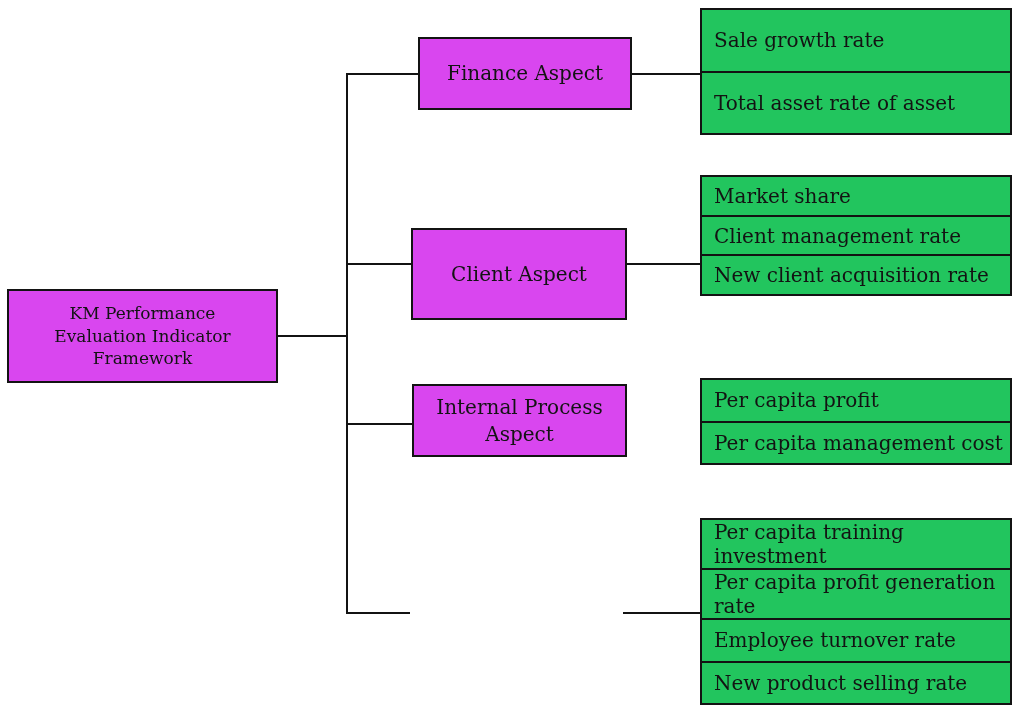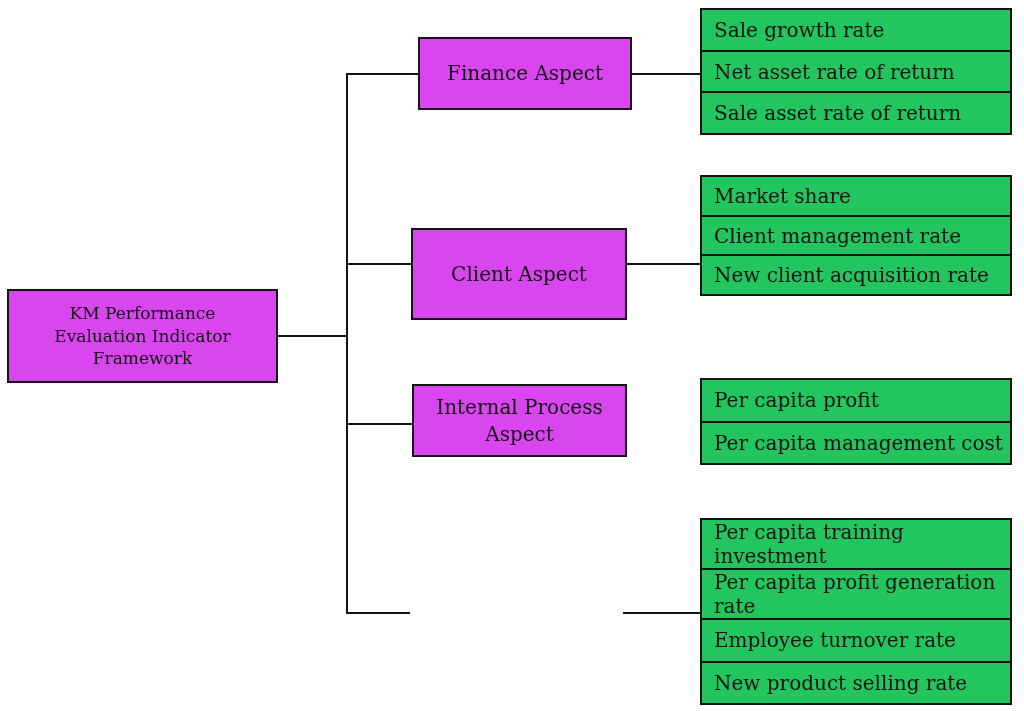--- a/index.html
+++ b/index.html
@@ -107,22 +107,21 @@
   </div>
   <div class="node client-box">
     <span class="lbl">Client Aspect</span>
   </div>
   <div class="node internal-box">
     <span class="lbl">Internal Process Aspect</span>
   </div>
 
   <div class="group finance-group">
     <div class="row">Sale growth rate</div>
-    <div class="row">Net asset rate of return</div>
-    <div class="row">Sale asset rate of return</div>
+    <div class="row">Total asset rate of asset</div>
   </div>
 
   <div class="group client-group">
     <div class="row">Market share</div>
     <div class="row">Client management rate</div>
     <div class="row">New client acquisition rate</div>
   </div>
 
   <div class="group internal-group">
     <div class="row">Per capita profit</div>

